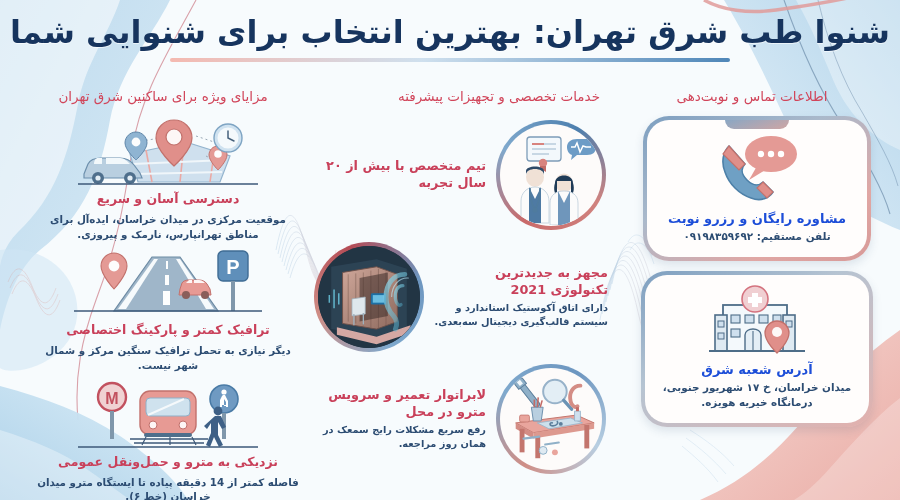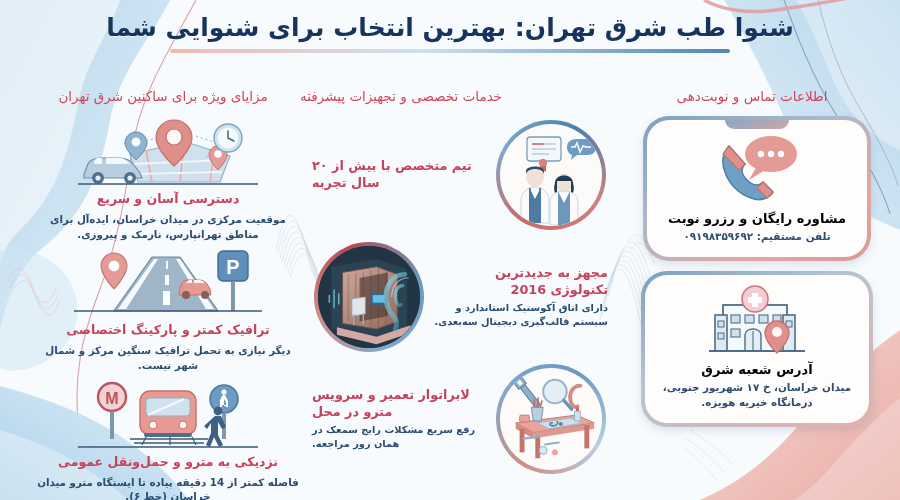--- a/index.html
+++ b/index.html
@@ -17,21 +17,21 @@
 
   
   .stage{position:absolute;inset:0;z-index:5;}
 
   
   .header{
     position:absolute;top:12px;left:0;right:0;
     text-align:center;
   }
   .title{
-    font-size:25px;
+    font-size:32px;
     font-weight:bold;
     color:#16345e;
     letter-spacing:0px;
     line-height:1.25;
     text-shadow:0 1px 0 rgba(255,255,255,.6);
   }
   .title-rule{
     margin:6px auto 0;
     width:560px;height:4px;border-radius:3px;
     background:linear-gradient(90deg,#f4b9b0 0%,#cfe0ee 45%,#4e86b8 100%);
@@ -39,21 +39,21 @@
 
   
   .col-heads{position:absolute;top:88px;left:0;right:0;height:22px;}
   .col-head{
     position:absolute;
     font-size:13.5px;font-weight:normal;
     color:#d1455a;
     white-space:nowrap;
   }
   .ch-right{right:18px;top:0;width:260px;text-align:center;}
-  .ch-mid{left:50%;transform:translateX(-50%);top:0;width:300px;text-align:left;}
+  .ch-mid{left:50%;transform:translateX(-50%);top:0;width:300px;text-align:right;}
   .ch-left{left:18px;top:0;width:290px;text-align:center;}
 
   
   .col{position:absolute;top:116px;}
   .col-left{left:18px;width:300px;}
   .col-mid{left:310px;width:300px;}
   .col-right{right:14px;width:258px;}
 
   
   .benefit{
@@ -71,21 +71,21 @@
   }
 
   
   .service{
     display:flex;align-items:center;gap:6px;
     margin-bottom:4px;
   }
   .service .art{
     flex:0 0 auto;width:118px;height:118px;position:relative;
   }
-  .service .txt{flex:1 1 auto;text-align:left;padding-left:2px;}
+  .service .txt{flex:1 1 auto;text-align:right;padding-left:2px;}
   .service.flip .txt{text-align:right;padding-left:0;padding-right:2px;}
   .svc-title{
     font-size:12.8px;font-weight:bold;color:#c9405a;line-height:1.3;
   }
   .svc-desc{
     font-size:9.8px;font-weight:bold;color:#2c4c72;line-height:1.42;margin-top:2px;
   }
 
   .ring{
     position:absolute;inset:4px;border-radius:50%;
@@ -112,21 +112,21 @@
     background:#fffdfc;border-radius:22px;
     padding:12px 10px 12px;
     text-align:center;position:relative;
   }
   .notch{
     width:64px;height:9px;border-radius:0 0 9px 9px;
     background:linear-gradient(160deg,#8aa7c4,#cfa6a4);
     position:absolute;top:0;left:50%;transform:translateX(-50%);
   }
   .card-title{
-    font-size:13px;font-weight:bold;color:#000000;margin-top:5px;
+    font-size:13px;font-weight:bold;color:#1d4ed8;margin-top:5px;
   }
   .card-sub{
     font-size:10.4px;font-weight:bold;color:#2c4c72;margin-top:3px;line-height:1.5;
   }
 
   .addr-card{
     width:232px;margin:8px auto;
     border-radius:26px;padding:4px;
     background:linear-gradient(150deg,#7d9fc0 0%,#b6c4d2 40%,#e3b0ac 100%);
     box-shadow:0 4px 10px rgba(40,70,110,.13);
@@ -425,21 +425,21 @@
               </g>
 
               <g stroke="#6fd0e8" stroke-width="1.6" opacity=".8">
                 <path d="M12,52 L12,60 M17,46 L17,66 M22,50 L22,62"></path>
               </g>
             </svg>
           </div>
         </div>
       </div>
       <div class="txt" style="text-align:right;">
-        <div class="svc-title">مجهز به جدیدترین تکنولوژی 2016</div>
+        <div class="svc-title">مجهز به جدیدترین تکنولوژی 2021</div>
         <div class="svc-desc">دارای اتاق آکوستیک استاندارد و سیستم قالب‌گیری دیجیتال سه‌بعدی.</div>
       </div>
     </div>
 
     <div class="service">
       <div class="art">
         <div class="ring ring-c">
           <div class="ring-in">
             <svg width="104" height="104" viewBox="0 0 104 104">
 

